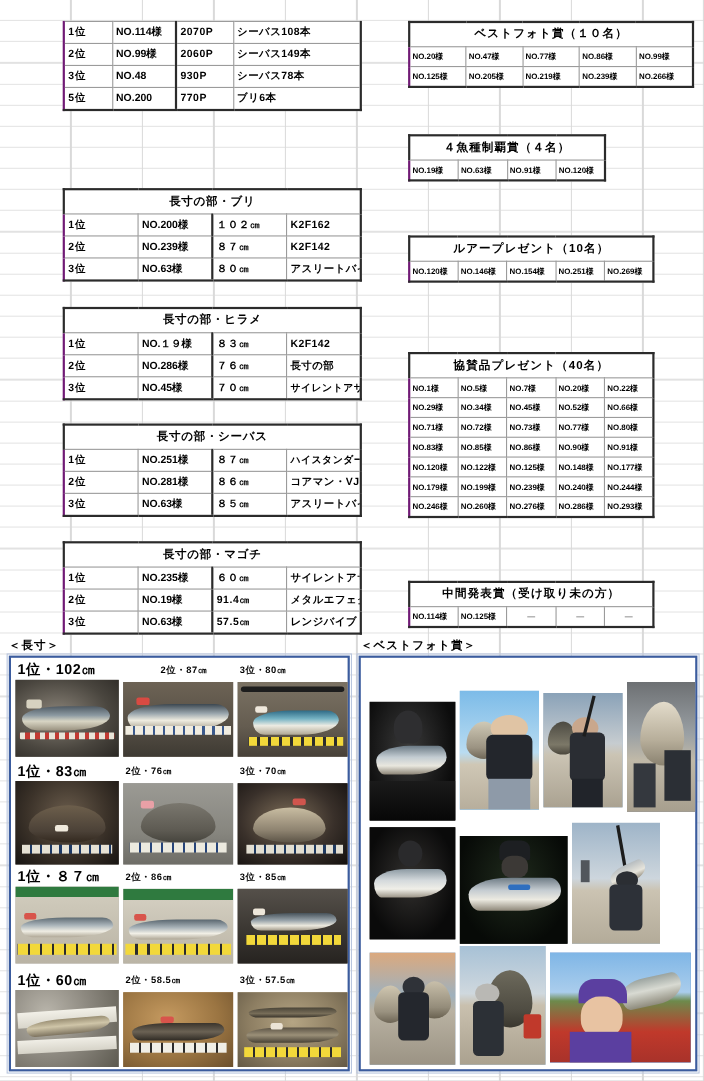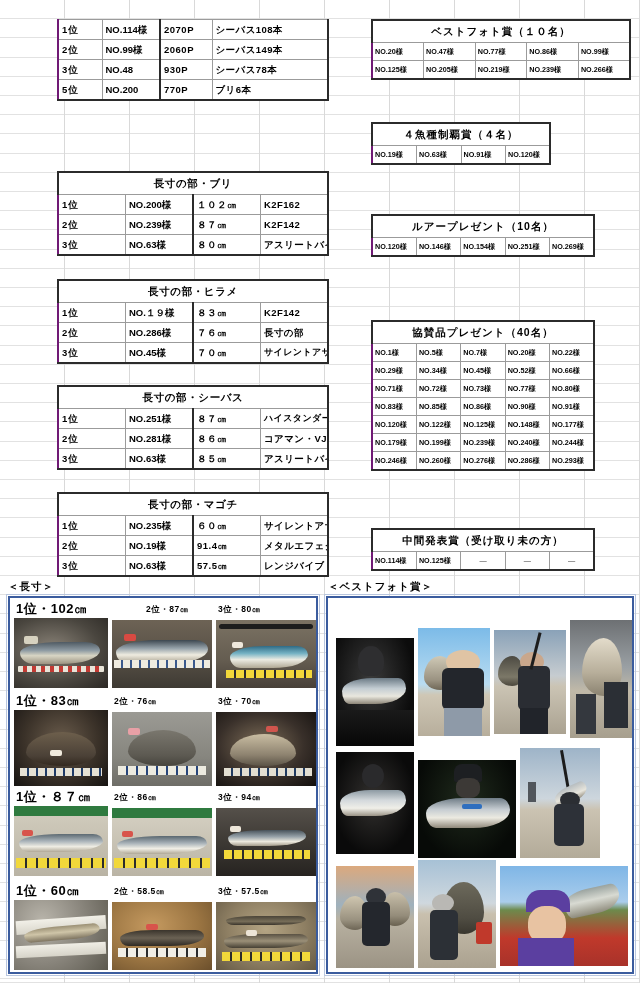--- a/index.html
+++ b/index.html
@@ -410,21 +410,21 @@
     </div>
     <div class="ph" style="left:206px; top:114px; width:100px; height:74px; background:#2a241f;">
       <div class="sky" style="background:radial-gradient(ellipse at 45% 45%, #7d6d58 0%, #39302a 55%, #120f0d 100%);"></div>
       <div class="fish" style="left:14px; top:22px; width:66px; height:32px; border-radius:52% 48% 46% 54%/60% 60% 40% 40%; background:linear-gradient(180deg,#c9bda2 0%,#8e8370 65%,#5c5447 100%);"></div>
       <div class="tape" style="left:8px; top:56px; width:88px; height:8px; background:repeating-linear-gradient(90deg,#e2ded1 0 7px,#203a60 7px 9px);"></div>
       <div class="fish" style="left:50px; top:14px; width:12px; height:6px; background:#d0554d; border-radius:2px;"></div>
     </div>
 
     <div class="cap big" style="left:6px; top:190px;">1位・８７㎝</div>
     <div class="cap sml" style="left:104px; top:194px;">2位・86㎝</div>
-    <div class="cap sml" style="left:208px; top:194px;">3位・94㎝</div>
+    <div class="cap sml" style="left:208px; top:194px;">3位・85㎝</div>
 
     <div class="ph" style="left:4px; top:208px; width:94px; height:70px; background:#b6b2a8;">
       <div class="sky" style="background:linear-gradient(180deg,#2f7a3f 0%,#2f7a3f 14%,#cfcabb 14%,#b9b3a4 100%);"></div>
       <div class="fish" style="left:5px; top:28px; width:84px; height:18px; border-radius:48% 12% 48% 12%/50% 40% 60% 50%; background:linear-gradient(180deg,#5d6a72 0%,#aab4ba 40%,#efede3 70%,#b0a897 100%);"></div>
       <div class="tape" style="left:2px; top:52px; width:90px; height:10px; background:repeating-linear-gradient(90deg,#f2d83a 0 9px,#2b2b2b 9px 11px);"></div>
       <div class="fish" style="left:8px; top:24px; width:11px; height:6px; background:#d8544b; border-radius:2px;"></div>
     </div>
     <div class="ph" style="left:102px; top:210px; width:100px; height:68px; background:#b6b2a8;">
       <div class="sky" style="background:linear-gradient(180deg,#2f7a3f 0%,#2f7a3f 15%,#d2cdbf 15%,#bab4a5 100%);"></div>
       <div class="fish" style="left:5px; top:28px; width:90px; height:18px; border-radius:48% 12% 48% 12%/50% 40% 60% 50%; background:linear-gradient(180deg,#5a6770 0%,#a8b2b8 40%,#f1efe6 70%,#afa796 100%);"></div>

